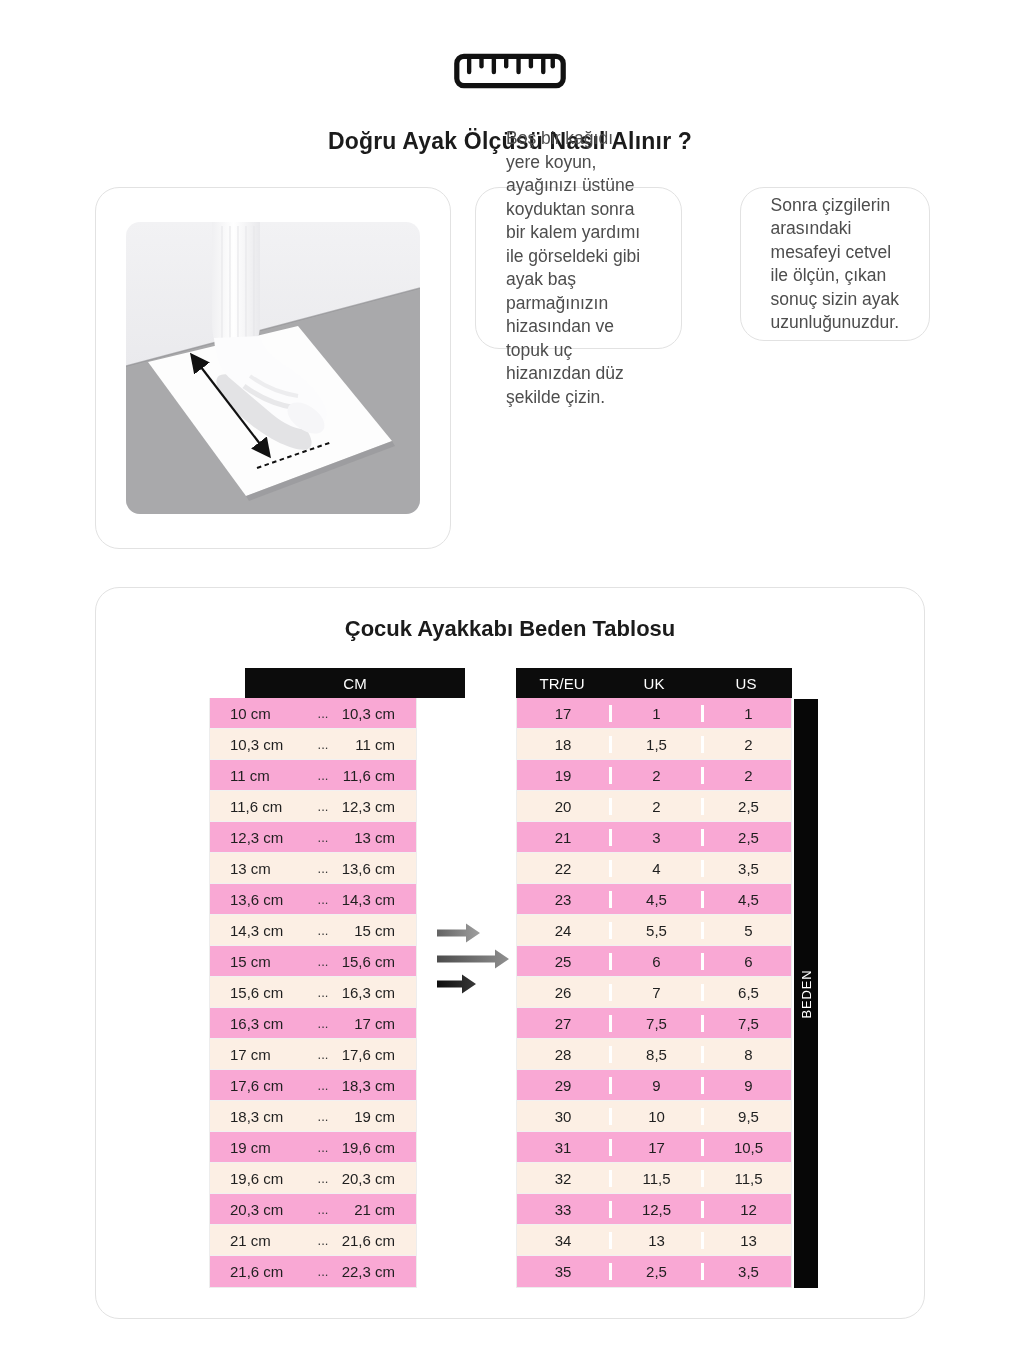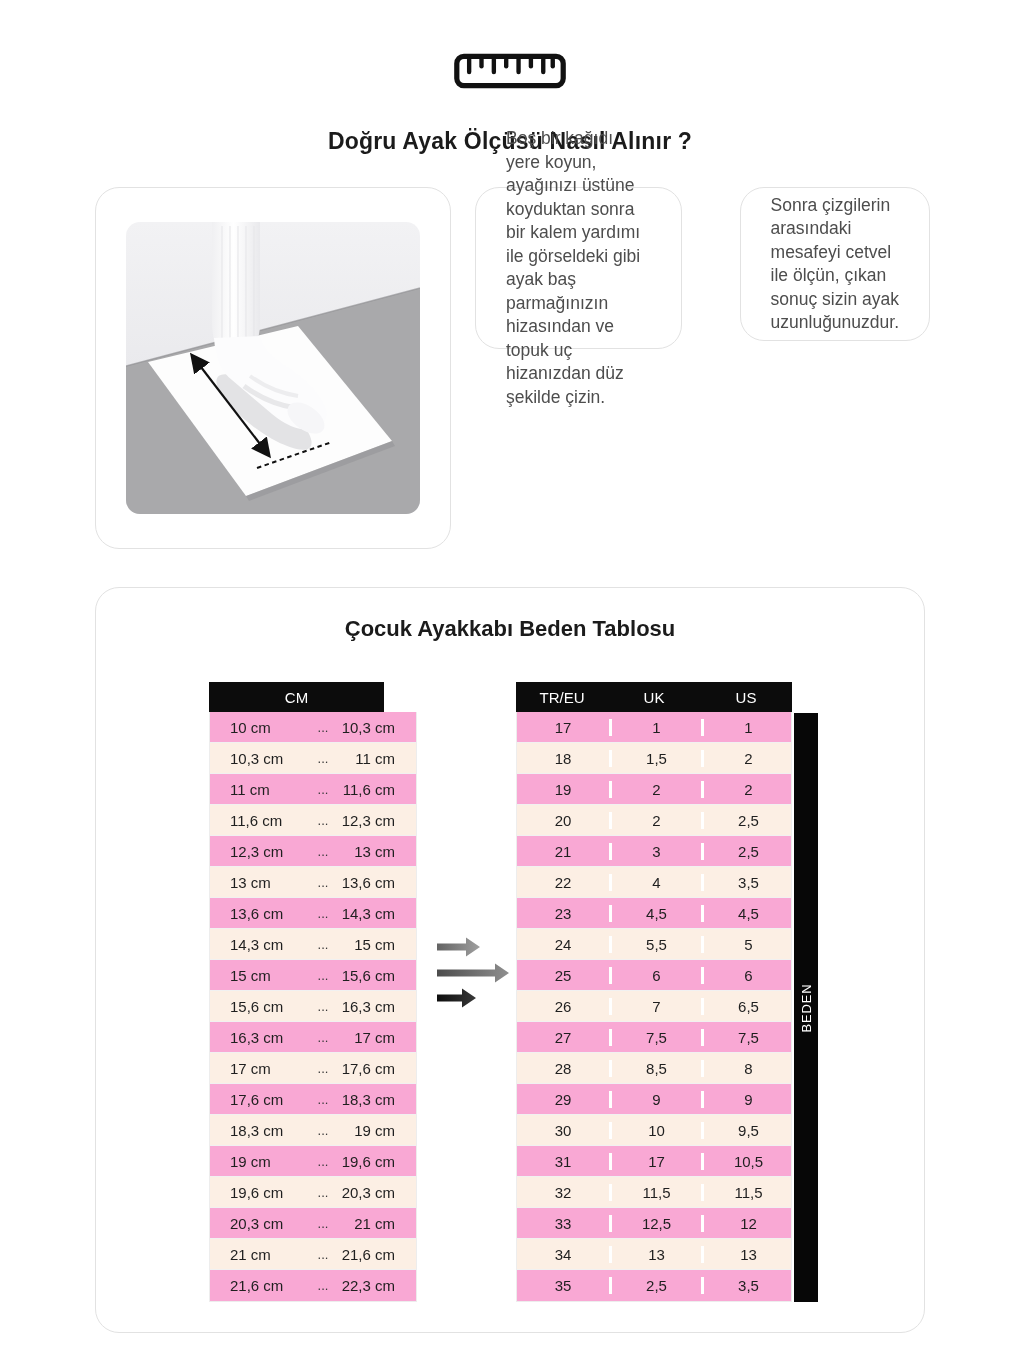--- a/index.html
+++ b/index.html
@@ -48,32 +48,32 @@
     margin:0; font-size:17.5px; line-height:23.5px; color:#4d4d4d;
   }
 
   
   .table-card {
     margin:38px 95px 0 95px;
     border:1.5px solid #e2e2e2; border-radius:24px; background:#fff;
     padding:28px 0 30px 0;
   }
   .table-title {
-    margin:0 0 40px 0; text-align:center;
+    margin:0 0 26px 0; text-align:center;
     font-size:22px; font-weight:bold; color:#1b1b1b;
   }
   .tables { display:flex; align-items:flex-start; margin-left:113px; position:relative; }
 
   .thead {
     background:#0c0c0c; color:#ffffff; height:30px;
     display:flex; align-items:center; justify-content:center;
     font-size:15px;
   }
   .cm-table { width:208px; }
-  .cm-table .thead { width:175px; }
+  .cm-table .thead { width:220px;margin-left:36px; }
   .tbody { border:1px solid #ededed; border-top:none; }
 
   .trow { height:31px; display:flex; align-items:center; font-size:15px; color:#1f1f1f;
           background:#f9a8d4; border-bottom:1px solid #f1f1f1; }
   .trow:last-child { border-bottom:none; }
   .tbody .trow:nth-child(even) { background:#fcefe4; }
 
   .c1 { flex:none; width:96px; padding-left:20px; text-align:left; }
   .cdots { flex:none; width:34px; text-align:center; font-size:13px; color:#3a3a3a; }
   .c3 { flex:1; text-align:right; padding-right:21px; }

